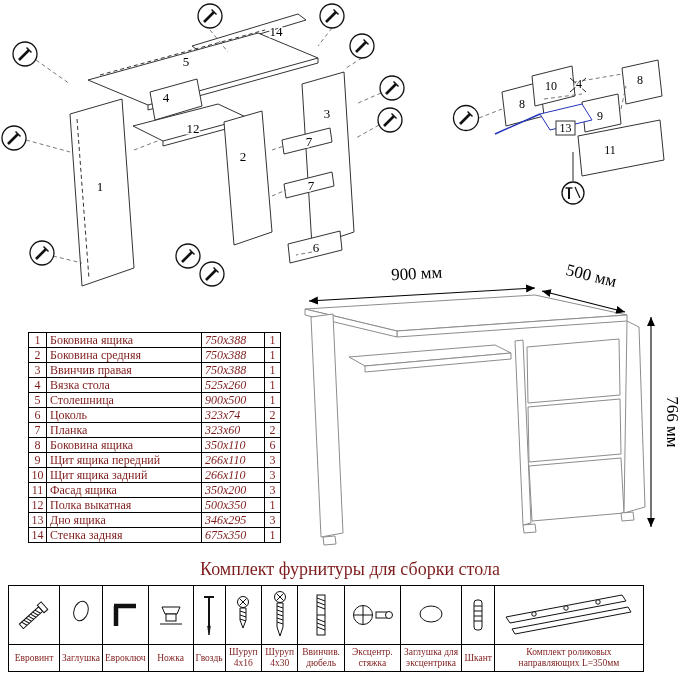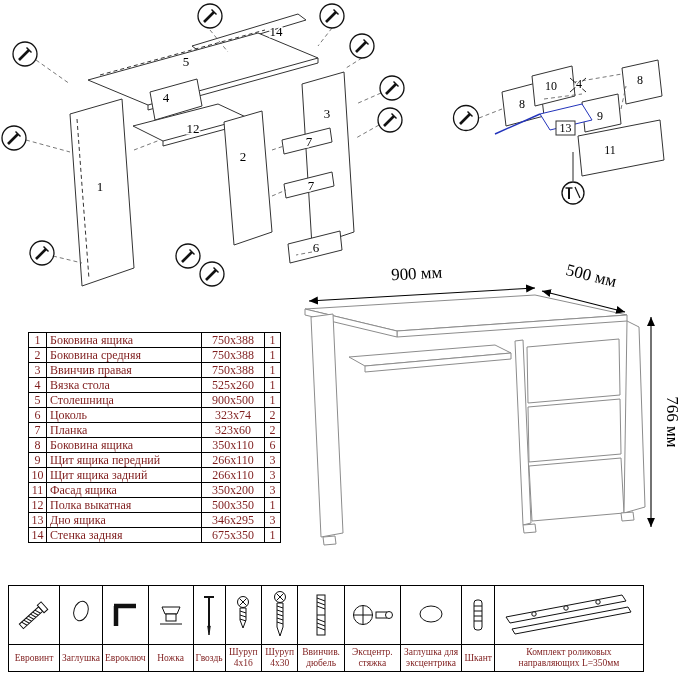--- a/index.html
+++ b/index.html
@@ -4,21 +4,21 @@
 <style>
   html,body{margin:0;padding:0;background:#fff;}
   #root{position:relative;width:700px;height:694px;background:#fff;color:#7f1d1d;
         font-family:"Liberation Serif",serif;overflow:hidden;padding-left:24px;}
   .abs{position:absolute;}
   table{border-collapse:collapse;}
   .parts-table{position:absolute;left:28px;top:332px;font-size:12px;}
   .parts-table td{border:1px solid #000;padding:0 3px;height:14px;line-height:13px;white-space:nowrap;}
   .parts-table .col-num{width:15px;text-align:center;padding:0 1px;}
   .parts-table .col-name{min-width:148px;}
-  .parts-table .col-size{width:56px;text-align:center;}
+  .parts-table .col-size{width:56px;text-align:left;font-style:italic;}
   .parts-table .col-qty{width:13px;text-align:center;padding:0 1px;}
   .hw-title{position:absolute;left:0;top:559px;width:700px;text-align:center;font-size:18px;}
   .hw-table{position:absolute;left:8px;top:585px;width:636px;font-size:10px;}
   .hw-table td{border:1px solid #000;text-align:center;vertical-align:middle;padding:1px 2px;}
   .hw-icon-cell{height:56px;}
   .hw-icon svg{display:block;margin:0 auto;}
   .hw-name-cell{height:24px;font-size:9.5px;line-height:1.15;}
   .hw-qty-cell{height:18px;font-size:13.5px;}
   svg text{font-family:"Liberation Serif",serif;}
   .plabel{font-size:13px;fill:#000;text-anchor:middle;paint-order:stroke;stroke:#fff;stroke-width:3px;}
@@ -333,20 +333,21 @@
       <line x1="14" y1="46" x2="240" y2="33" marker-start="url(#arr)" marker-end="url(#arr)"></line>
       <line x1="247" y1="36" x2="330" y2="57" marker-start="url(#arr)" marker-end="url(#arr)"></line>
       <line x1="356" y1="62" x2="356" y2="272" marker-start="url(#arr)" marker-end="url(#arr)"></line>
     </g>
 
     <text class="dimtext" x="122" y="24" transform="rotate(-3 122 24)">900 мм</text>
     <text class="dimtext" x="295" y="26" transform="rotate(14 295 26)">500 мм</text>
     <text class="dimtext" x="372" y="167" transform="rotate(90 372 167)">766 мм</text>
   </svg>
 
+  <div class="hw-title">Комплект фурнитуры для сборки стола</div>
 
   <table class="hw-table">
     <tbody>
       <tr>
         <td class="hw-icon-cell">
             <span class="hw-icon"><svg width="46" height="46" viewBox="0 0 46 46">
                 <g transform="rotate(-42 23 23)" stroke="#111" fill="#fff">
                   <rect x="6" y="20" width="26" height="6"></rect>
                   <path d="M9 20l2 6M12 20l2 6M15 20l2 6M18 20l2 6M21 20l2 6M24 20l2 6M27 20l2 6" fill="none"></path>
                   <rect x="32" y="18" width="5" height="10"></rect>

